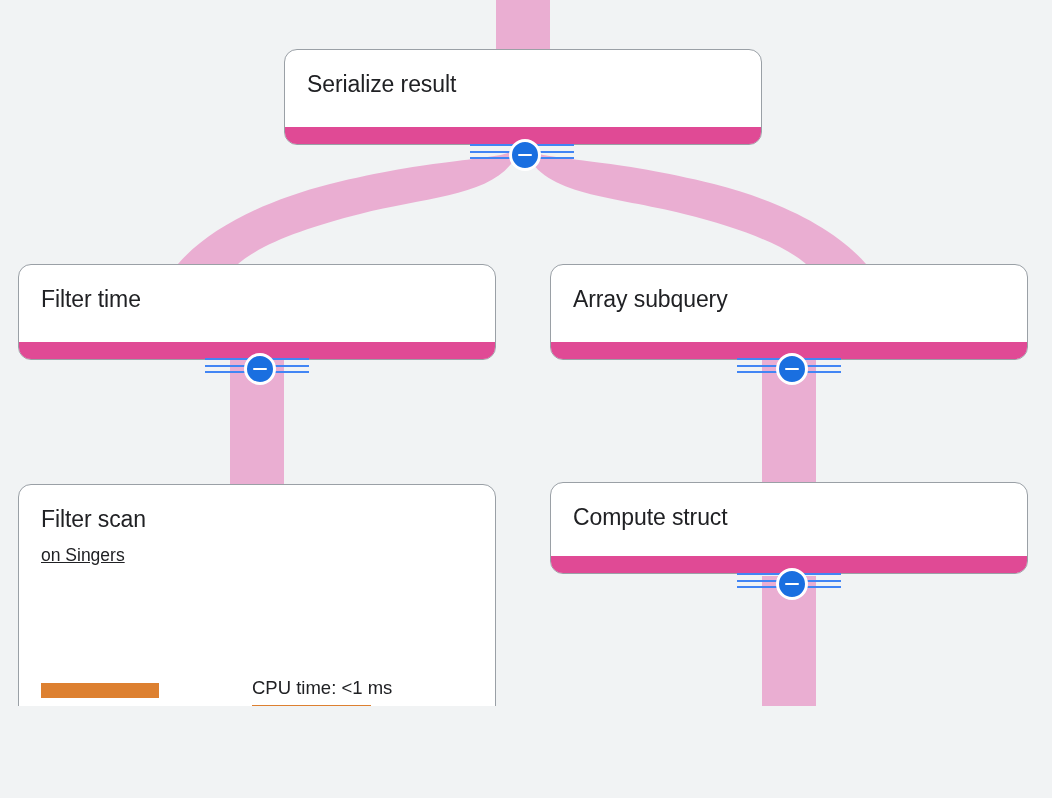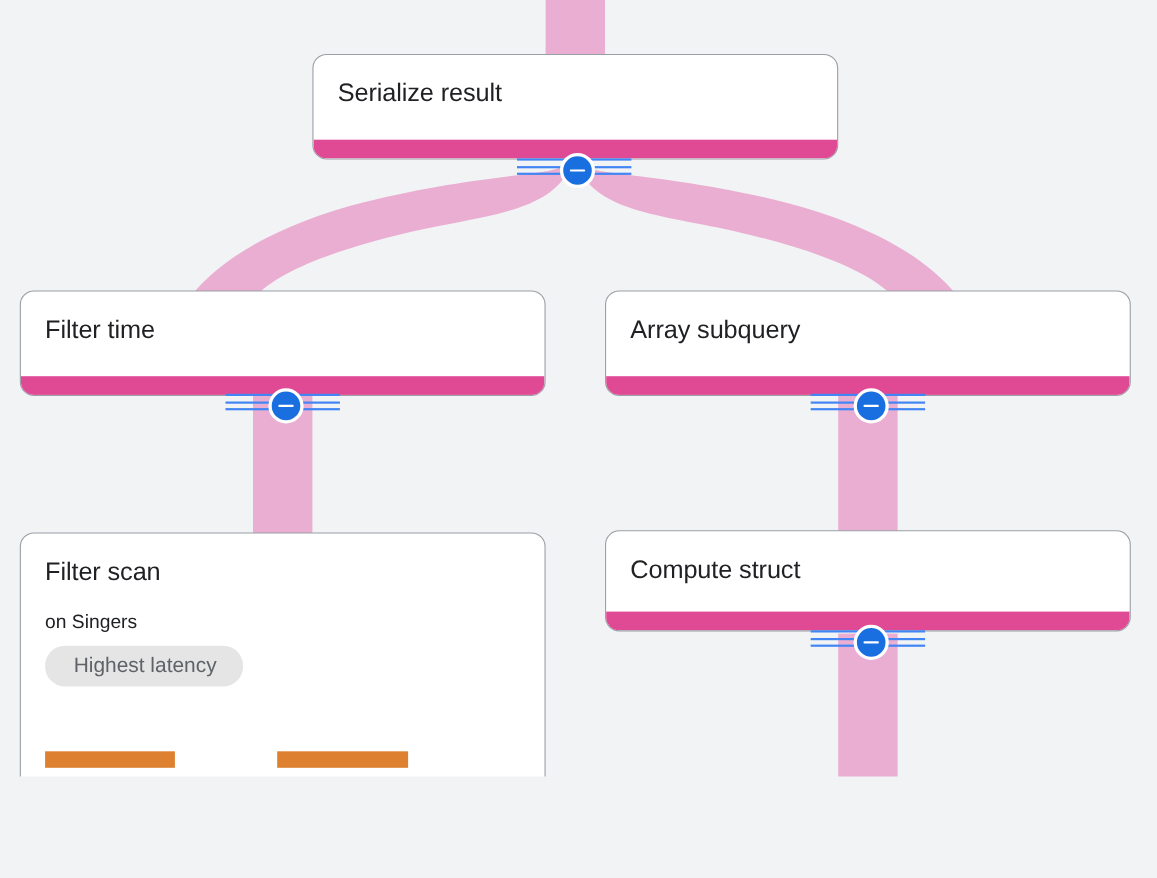--- a/index.html
+++ b/index.html
@@ -49,22 +49,23 @@
     font-size: 23px;
     line-height: 28px;
     color: #202124;
     letter-spacing: -0.1px;
     white-space: nowrap;
   }
   .node-sub {
     font-size: 17.5px;
     line-height: 22px;
     color: #202124;
-    margin-top: 21px;
-    white-space: nowrap;
+    margin-top: 11px;
+    white-space: nowrap;
+    text-decoration: underline;
   }
   .node-accent {
     position: absolute;
     left: 0;
     right: 0;
     bottom: 0;
     height: 17px;
     background: #e04a95;
   }
 
@@ -215,28 +216,28 @@
     </div>
     <div class="node-accent"></div>
   </div>
 
   <div class="node" style="left:18px; top:484px; width:478px; height:290px;">
     <div class="node-body">
       <div class="node-title">Filter scan</div>
       <div class="node-sub">on Singers</div>
 
       <div class="chips">
-        <span class="chip">Highest latency</span>
       </div>
 
       <div class="metrics">
         <div class="metric" style="left:0px; width:200px;">
           <div class="metric-bar" style="width:118px;"></div>
         </div>
         <div class="metric" style="left:211px; width:220px;">
+          <div class="metric-label">CPU time: &lt;1 ms</div>
           <div class="metric-bar" style="width:119px;"></div>
         </div>
       </div>
     </div>
     <div class="node-accent"></div>
   </div>
 
   <div class="node" style="left:550px; top:482px; width:478px; height:92px;">
     <div class="node-body">
       <div class="node-title">Compute struct</div>

